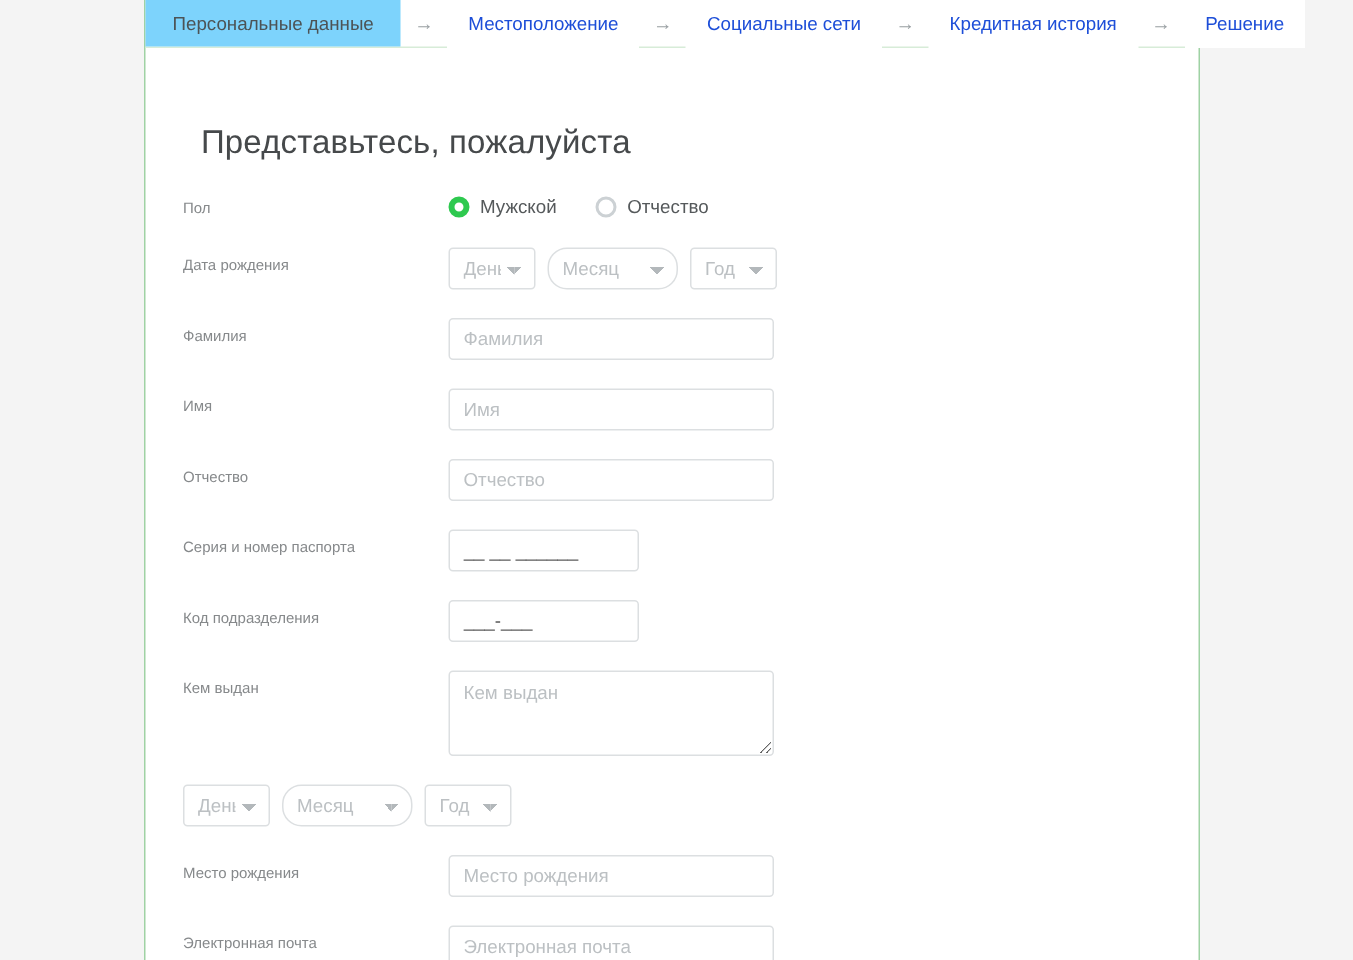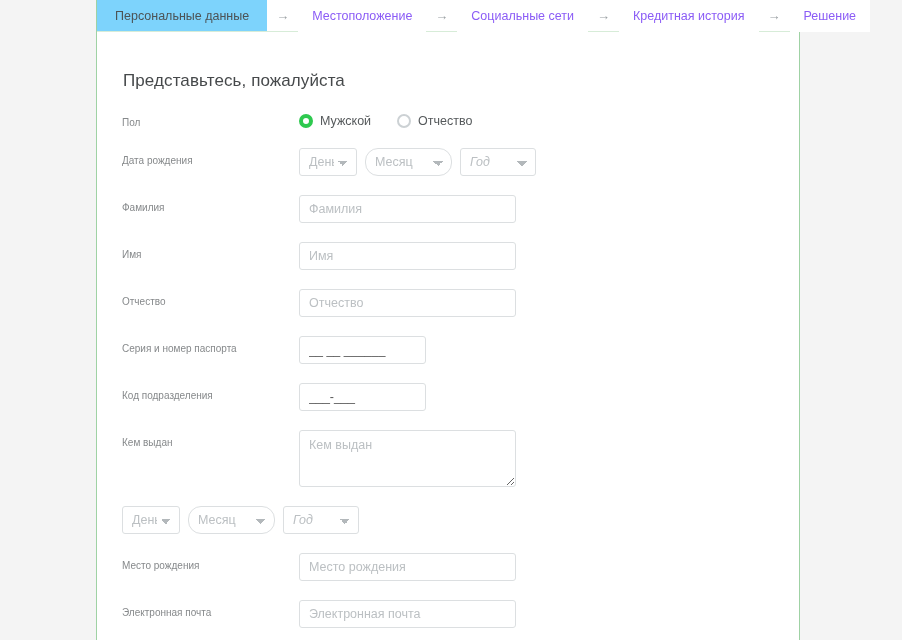--- a/index.html
+++ b/index.html
@@ -35,21 +35,21 @@
     align-items: stretch;
     height: 32px;
     border-bottom: 1px solid #d7ecd8;
     box-sizing: border-box;
   }
   .step {
     display: flex;
     align-items: center;
     justify-content: center;
     font-size: 12.5px;
-    color: #8b5cf6;
+    color: #1d4ed8;
     white-space: nowrap;
     padding: 16px 14px;
     box-sizing: border-box;
     background: #ffffff;
     cursor: pointer;
   }
   .step.active {
     background: #7dd3fc;
     color: #4c5356;
     padding: 0 18px;
@@ -62,24 +62,24 @@
     font-size: 13px;
     padding: 0 9px;
     user-select: none;
   }
 
   
   #form-body {
     padding: 0 0 0 0;
   }
   #form-title {
-    font-size: 17px;
+    font-size: 22px;
     color: #46494b;
     font-weight: normal;
-    margin: 1px;
+    margin: 12px;
     padding: 38px 0 0 25px;
     letter-spacing: .1px;
   }
 
   .frow {
     display: flex;
     align-items: flex-start;
     padding-left: 25px;
     margin-top: 19px;
   }
@@ -141,21 +141,21 @@
       linear-gradient(45deg, transparent 50%, #b3b8bb 50%),
       linear-gradient(135deg, #b3b8bb 50%, transparent 50%);
     background-position:
       calc(100% - 13px) 12px,
       calc(100% - 8px) 12px;
     background-size: 5px 5px, 5px 5px;
     background-repeat: no-repeat;
   }
   .sel.day   { width: 58px; }
   .sel.month { width: 87px; border-radius: 13px; }
-  .sel.year  { width: 76px; font-style: italic; }
+  .sel.year  { width: 58px; }
 
   
   #gender-group {
     display: flex;
     align-items: center;
     gap: 26px;
     padding-top: 4px;
   }
   .radio-opt {
     display: flex;

